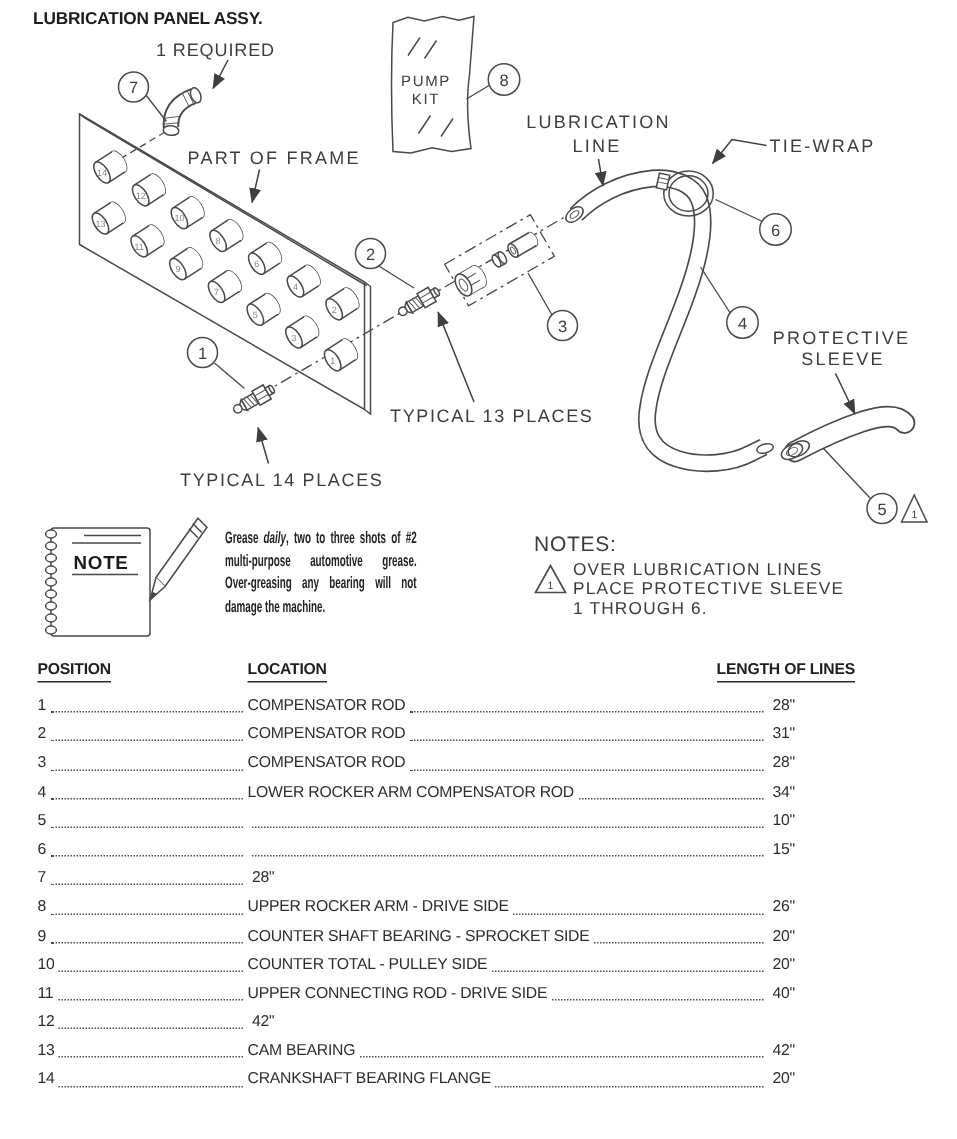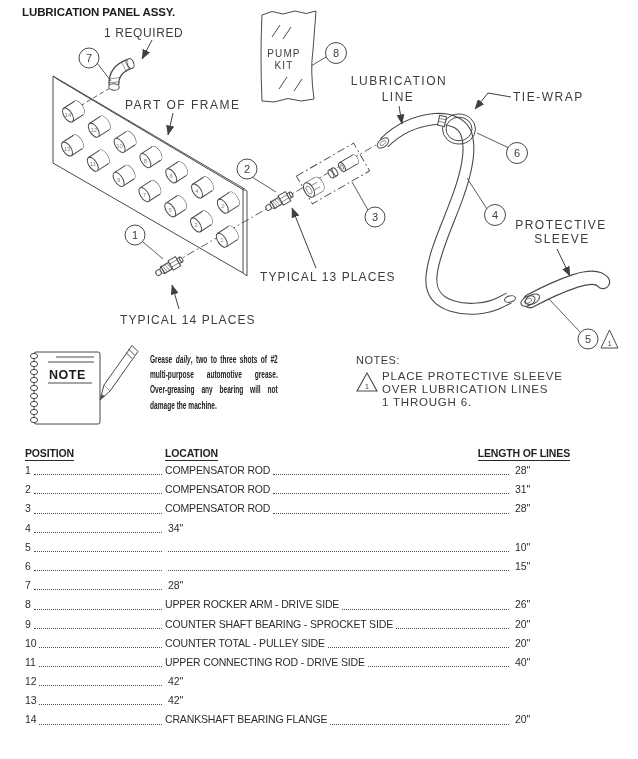--- a/index.html
+++ b/index.html
@@ -29,29 +29,29 @@
 
   
   .note-text{position:absolute;left:150px;top:352px;width:214px;
              transform:scaleX(.597);transform-origin:left top;
              font-size:11px;font-weight:bold;color:#222;line-height:15.2px;}
   .note-text .jline{text-align:justify;text-align-last:justify;}
   .note-text .em{font-style:italic;}
 
   
   .notes-block{position:absolute;left:356px;top:354px;color:#3c3c3c;}
-  .notes-head{font-size:11px;letter-spacing:.5px;margin-bottom:4px;}
+  .notes-head{font-size:14px;letter-spacing:.5px;margin-bottom:4px;}
   .notes-row{display:flex;align-items:flex-start;}
   .notes-row svg{position:static;flex:none;margin-top:2px;}
   .notes-lines{margin-left:4px;font-size:11.5px;letter-spacing:.8px;line-height:13.2px;white-space:nowrap;}
 
   
   .parts-table{position:absolute;left:25px;top:440px;width:545px;color:#2d2d2d;
                font-size:10.5px;letter-spacing:-.15px;}
-  .thead{display:flex;height:21px;font-weight:bold;color:#1f1f1f;align-items:flex-end;}
+  .thead{display:flex;height:21px;font-weight:bold;color:#1f1f1f;}
   .th1{width:140px;} .th2{flex:1;} .th3{text-align:right;}
   .hu{display:inline-block;border-bottom:1.3px solid #2a2a2a;padding-bottom:1.5px;}
   .trow{display:flex;height:19.2px;line-height:19.2px;}
   .c1{width:140px;display:flex;} .c2{flex:1;display:flex;text-align:right;} .c3{width:55px;padding-left:3px;}
   .dots{flex:1;border-bottom:1.6px dotted #4c4c4c;margin:0 3px 5px 3px;}
   .pos{flex:none;} .loc{flex:none;white-space:nowrap;}
 </style>
 </head>
 <body>
 
@@ -320,22 +320,22 @@
   </div>
 
   <div class="notes-block">
     <div class="notes-head">NOTES:</div>
     <div class="notes-row">
       <svg width="22" height="20" viewBox="0 0 22 20">
         <polygon points="1,19 21,19 11,1" fill="#fff" stroke="#4a4a4a" stroke-width="1.1"></polygon>
         <text x="11" y="16.5" text-anchor="middle" style="font-size:7px" fill="#3d3d3d">1</text>
       </svg>
       <div class="notes-lines">
+        <div>OVER LUBRICATION LINES</div>
         <div>PLACE PROTECTIVE SLEEVE</div>
-        <div>OVER LUBRICATION LINES</div>
         <div>1 THROUGH 6.</div>
       </div>
     </div>
   </div>
 
   <div class="parts-table">
     <div class="thead">
       <div class="th1"><span class="hu">POSITION</span></div>
       <div class="th2"><span class="hu">LOCATION</span></div>
       <div class="th3"><span class="hu">LENGTH OF LINES</span></div>
@@ -372,20 +372,24 @@
             <span class="loc">COMPENSATOR ROD</span>
             <span class="dots"></span>
           </div>
           <div class="c3">28"</div>
         </div>
         <div class="trow">
           <div class="c1">
             <span class="pos">4</span>
             <span class="dots"></span>
           </div>
+          <div class="c2">
+            <span class="loc">LOWER ROCKER ARM COMPENSATOR ROD</span>
+            <span class="dots"></span>
+          </div>
           <div class="c3">34"</div>
         </div>
         <div class="trow">
           <div class="c1">
             <span class="pos">5</span>
             <span class="dots"></span>
           </div>
           <div class="c2">
             <span class="dots"></span>
           </div>
@@ -455,20 +459,24 @@
         <div class="trow">
           <div class="c1">
             <span class="pos">12</span>
             <span class="dots"></span>
           </div>
           <div class="c3">42"</div>
         </div>
         <div class="trow">
           <div class="c1">
             <span class="pos">13</span>
+            <span class="dots"></span>
+          </div>
+          <div class="c2">
+            <span class="loc">CAM BEARING</span>
             <span class="dots"></span>
           </div>
           <div class="c3">42"</div>
         </div>
         <div class="trow">
           <div class="c1">
             <span class="pos">14</span>
             <span class="dots"></span>
           </div>
           <div class="c2">

